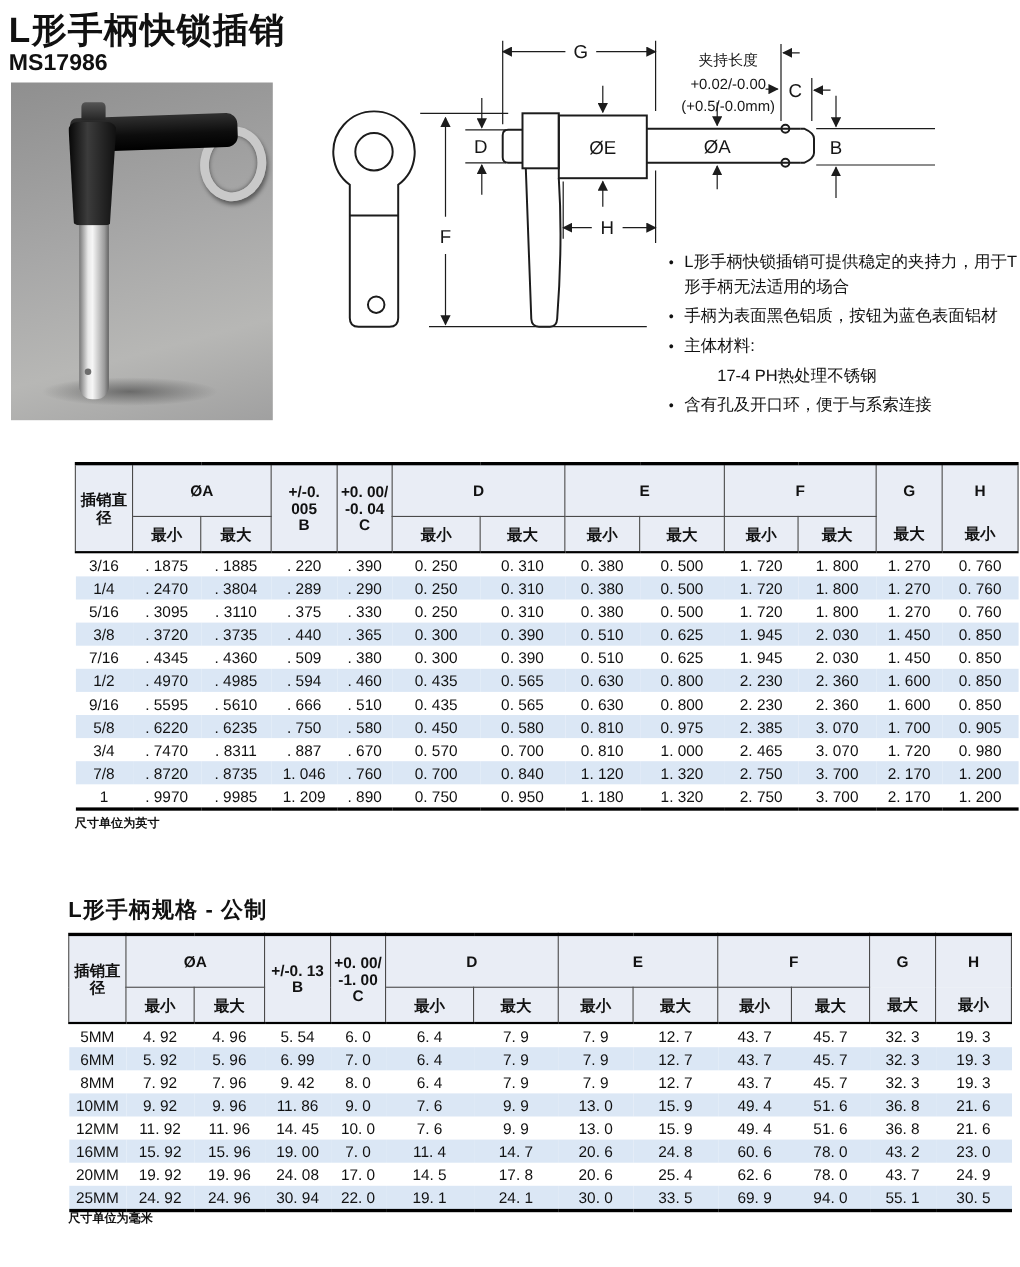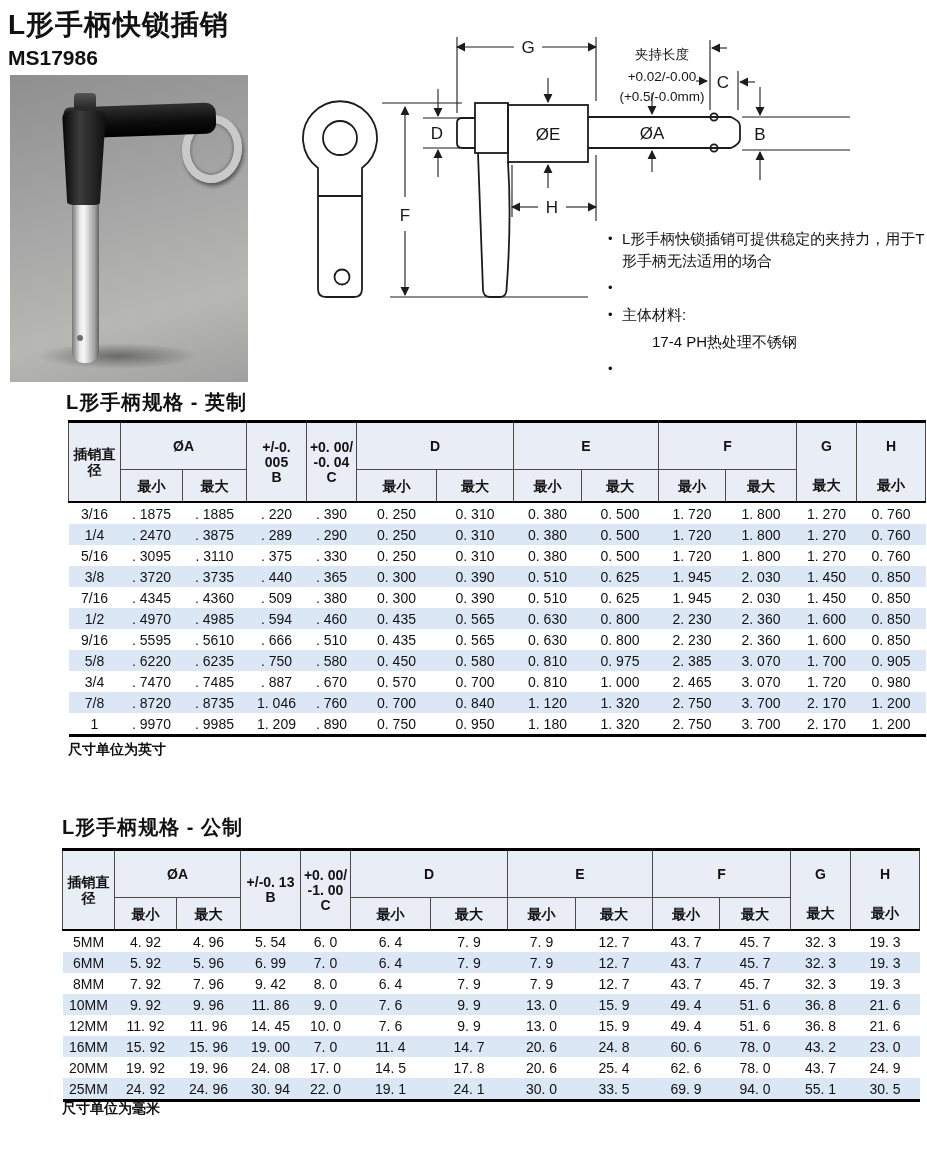--- a/index.html
+++ b/index.html
@@ -1,19 +1,19 @@
 <!DOCTYPE html>
 <html style="--row-alt: #dbe7f5; --header-bg: #e9edf5;"><head>
 <meta charset="utf-8">
 <style>
   html,body{margin:0;padding:0;background:#fff;}
   .page{position:relative;width:927px;height:1152px;background:#fff;overflow:hidden;
         font-family:"Liberation Sans","DejaVu Sans",sans-serif;color:#111;}
 
-  .page-title{position:absolute;left:8px;top:6px;font-size:28px;font-weight:bold;letter-spacing:1px;}
+  .page-title{position:absolute;left:8px;top:6px;font-size:32px;font-weight:bold;letter-spacing:1px;}
   .part-number{position:absolute;left:8px;top:46px;font-size:21px;font-weight:bold;}
 
   
   .photo{position:absolute;left:10px;top:75px;width:238px;height:307px;
          background:linear-gradient(165deg,#8f8f8f 0%,#a7a7a7 45%,#b7b7b5 75%,#a0a0a0 100%);overflow:hidden;}
   .photo .shadow{position:absolute;left:28px;top:268px;width:160px;height:26px;border-radius:50%;
          background:radial-gradient(closest-side,rgba(50,50,50,.55),rgba(50,50,50,0));}
   .photo .shaft{position:absolute;left:62px;top:118px;width:27px;height:170px;border-radius:0 0 12px 12px;
          background:linear-gradient(90deg,#777 0%,#e9e9e9 30%,#f6f6f6 45%,#9c9c9c 85%,#636363 100%);}
   .photo .hole{position:absolute;left:67px;top:260px;width:6px;height:6px;border-radius:50%;background:#6d6d6d;}
@@ -38,21 +38,21 @@
   
   .notes{position:absolute;left:608px;top:228px;width:318px;font-size:15px;line-height:22px;}
   .note{display:flex;margin-bottom:5px;}
   .note .bullet{width:14px;flex:0 0 14px;font-size:13px;}
   .note-sub{margin:0 16px 5px 44px;}
 
   
   .sec-title{position:absolute;font-size:20px;font-weight:bold;letter-spacing:1px;}
   .sec-title.t1{left:66px;top:389px;}
   .sec-title.t2{left:62px;top:814px;text-align:center;}
-  .unit-note{position:absolute;font-size:14px;font-weight:600;}
+  .unit-note{position:absolute;font-size:11px;font-weight:600;}
   .unit-note.u1{left:68px;top:741px;}
   .unit-note.u2{left:62px;top:1100px;}
 
   
   table.spec{border-collapse:collapse;table-layout:fixed;width:857px;position:absolute;
              border-top:3px solid #000;border-bottom:3px solid #000;font-size:14px;}
   table.spec.t1{left:68px;top:420px;}
   table.spec.t2{left:62px;top:848px;}
   table.spec thead th{background:var(--header-bg,#e9edf5);border:1px solid #4a4a4a;
              font-weight:bold;padding:0 2px;text-align:center;vertical-align:middle;line-height:16px;}
@@ -176,32 +176,33 @@
     </g>
   </svg>
 
   <div class="notes">
       <div class="note">
         <span class="bullet">•</span>
         <span>L形手柄快锁插销可提供稳定的夹持力，用于T形手柄无法适用的场合</span>
       </div>
       <div class="note">
         <span class="bullet">•</span>
+        <span>手柄为表面黑色铝质，按钮为蓝色表面铝材</span>
       </div>
       <div class="note">
         <span class="bullet">•</span>
         <span>主体材料:</span>
       </div>
       <div class="note-sub">17-4 PH热处理不锈钢</div>
       <div class="note">
         <span class="bullet">•</span>
+        <span>含有孔及开口环，便于与系索连接</span>
       </div>
     </div>
 
-  <div class="sec-title t1">L形手柄规格 - 英制</div>
   <table class="spec t1">
     <colgroup>
       <col style="width:52px">
         <col style="width:62px">
         <col style="width:64px">
         <col style="width:60px">
       <col style="width:50px">
         <col style="width:80px">
         <col style="width:77px">
         <col style="width:68px">
@@ -255,21 +256,21 @@
           <td>0. 380</td>
           <td>0. 500</td>
           <td>1. 720</td>
           <td>1. 800</td>
           <td>1. 270</td>
           <td>0. 760</td>
         </tr>
         <tr>
           <td>1/4</td>
           <td>. 2470</td>
-          <td>. 3875</td>
+          <td>. 3804</td>
           <td>. 289</td>
           <td>. 290</td>
           <td>0. 250</td>
           <td>0. 310</td>
           <td>0. 380</td>
           <td>0. 500</td>
           <td>1. 720</td>
           <td>1. 800</td>
           <td>1. 270</td>
           <td>0. 760</td>
@@ -360,21 +361,21 @@
           <td>0. 810</td>
           <td>0. 975</td>
           <td>2. 385</td>
           <td>3. 070</td>
           <td>1. 700</td>
           <td>0. 905</td>
         </tr>
         <tr>
           <td>3/4</td>
           <td>. 7470</td>
-          <td>. 7485</td>
+          <td>. 8311</td>
           <td>. 887</td>
           <td>. 670</td>
           <td>0. 570</td>
           <td>0. 700</td>
           <td>0. 810</td>
           <td>1. 000</td>
           <td>2. 465</td>
           <td>3. 070</td>
           <td>1. 720</td>
           <td>0. 980</td>

